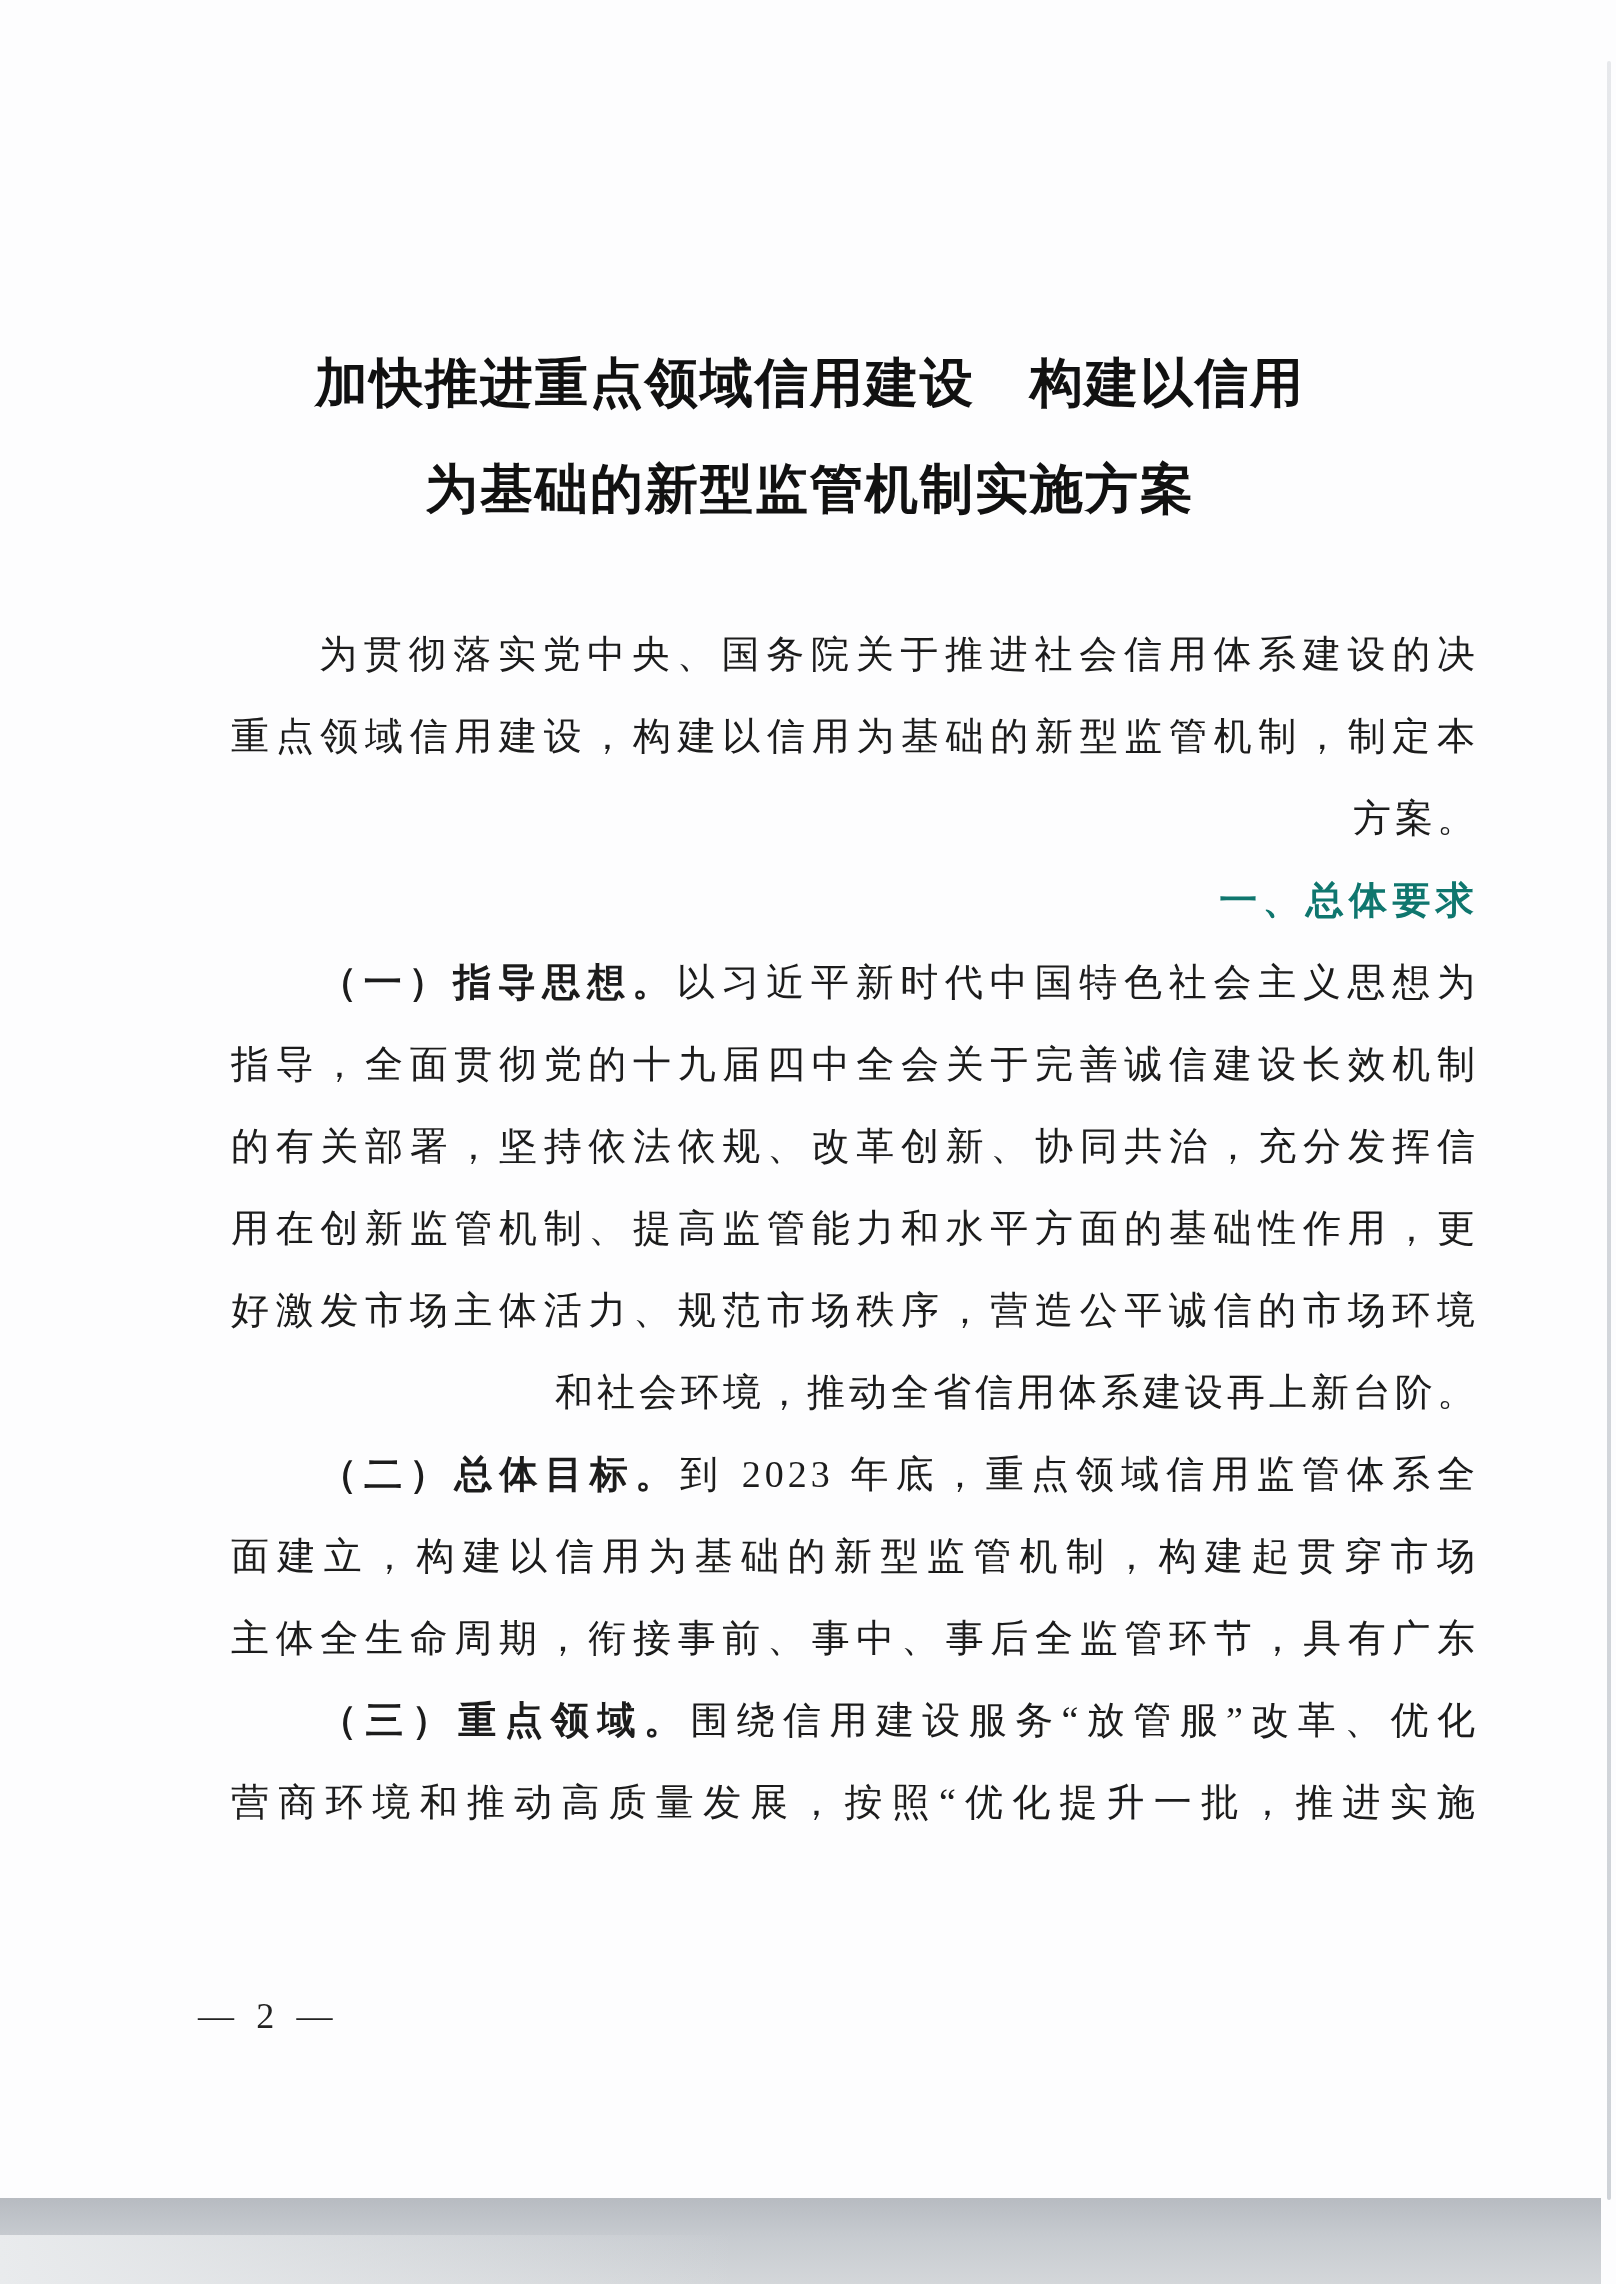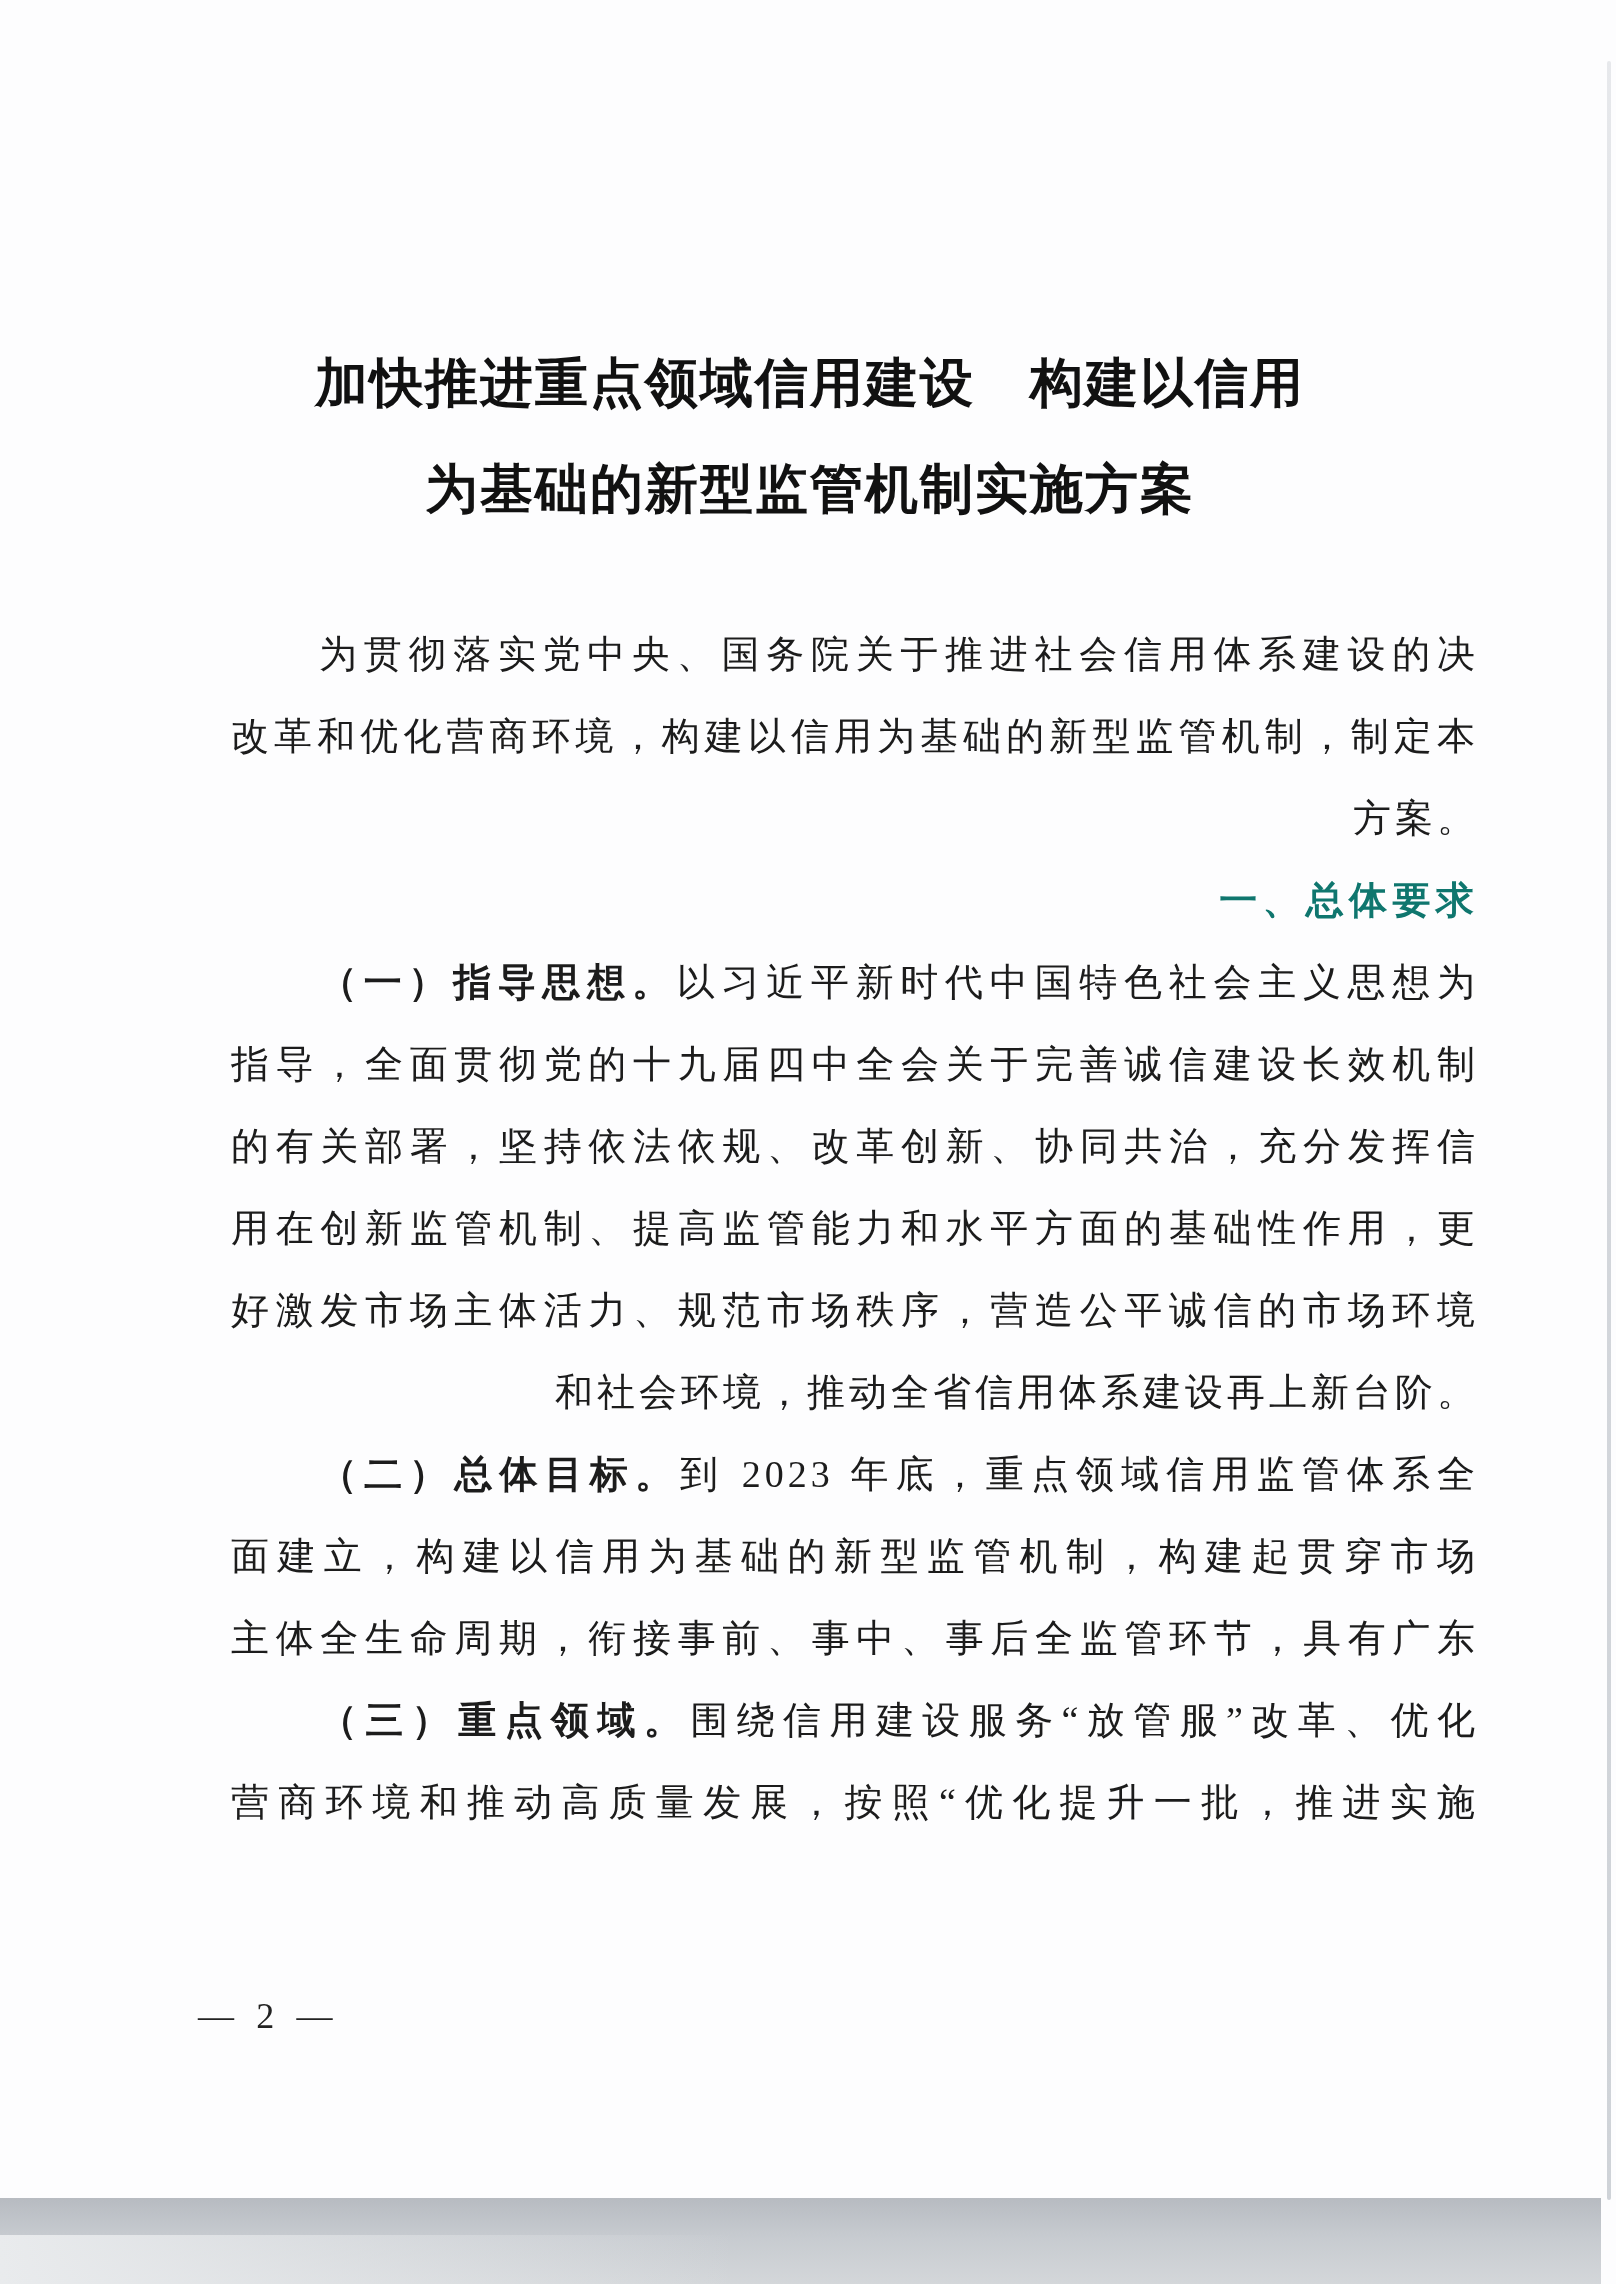--- a/index.html
+++ b/index.html
@@ -85,21 +85,21 @@
 
 <div class="page">
 
   <h1 class="doc-title">
     <div>加快推进重点领域信用建设　构建以信用</div>
     <div>为基础的新型监管机制实施方案</div>
   </h1>
 
   <div class="doc-body" id="doc-body">
       <div class="line indent justify"><span>为贯彻落实党中央、国务院关于推进社会信用体系建设的决</span></div>
-      <div class="line justify"><span>改革和优化营商环境，构建以信用为基础的新型监管机制，制定本</span></div>
+      <div class="line justify"><span>重点领域信用建设，构建以信用为基础的新型监管机制，制定本</span></div>
       <div class="line"><span>方案。</span></div>
       <div class="line heading indent"><span>一、总体要求</span></div>
       <div class="line indent justify"><span class="lead">（一）指导思想。</span><span>以习近平新时代中国特色社会主义思想为</span></div>
       <div class="line justify"><span>指导，全面贯彻党的十九届四中全会关于完善诚信建设长效机制</span></div>
       <div class="line justify"><span>的有关部署，坚持依法依规、改革创新、协同共治，充分发挥信</span></div>
       <div class="line justify"><span>用在创新监管机制、提高监管能力和水平方面的基础性作用，更</span></div>
       <div class="line justify"><span>好激发市场主体活力、规范市场秩序，营造公平诚信的市场环境</span></div>
       <div class="line"><span>和社会环境，推动全省信用体系建设再上新台阶。</span></div>
       <div class="line indent justify"><span class="lead">（二）总体目标。</span><span>到 2023 年底，重点领域信用监管体系全</span></div>
       <div class="line justify"><span>面建立，构建以信用为基础的新型监管机制，构建起贯穿市场</span></div>

